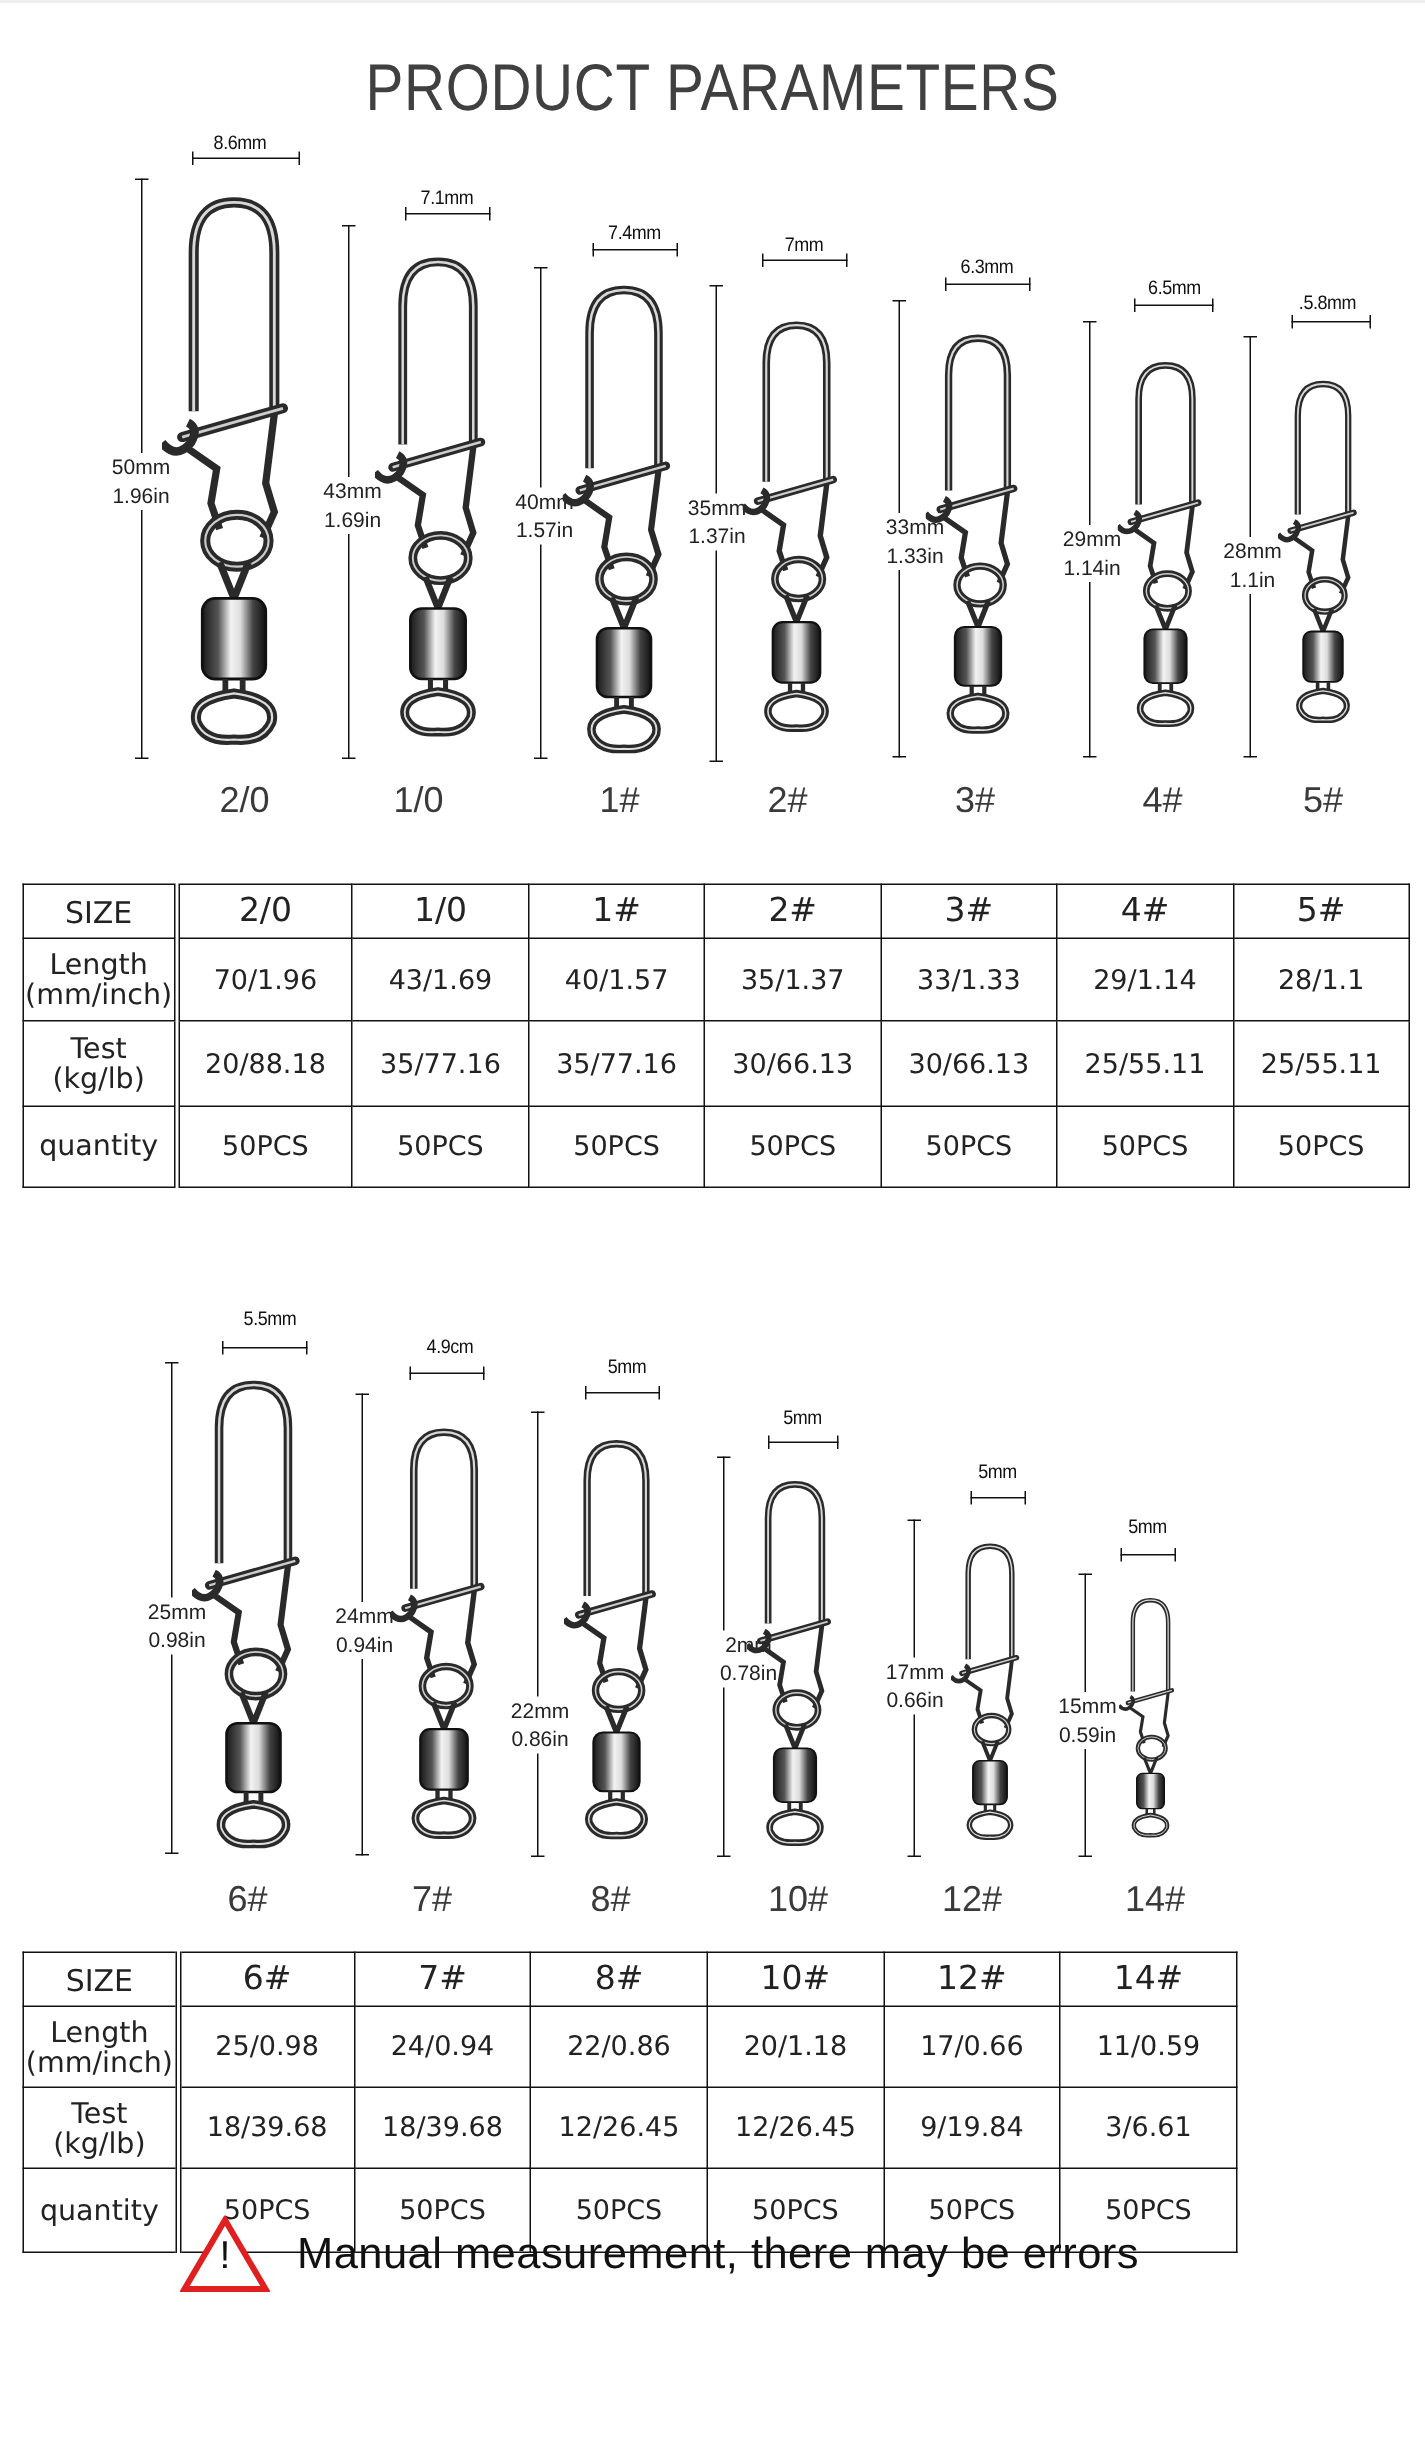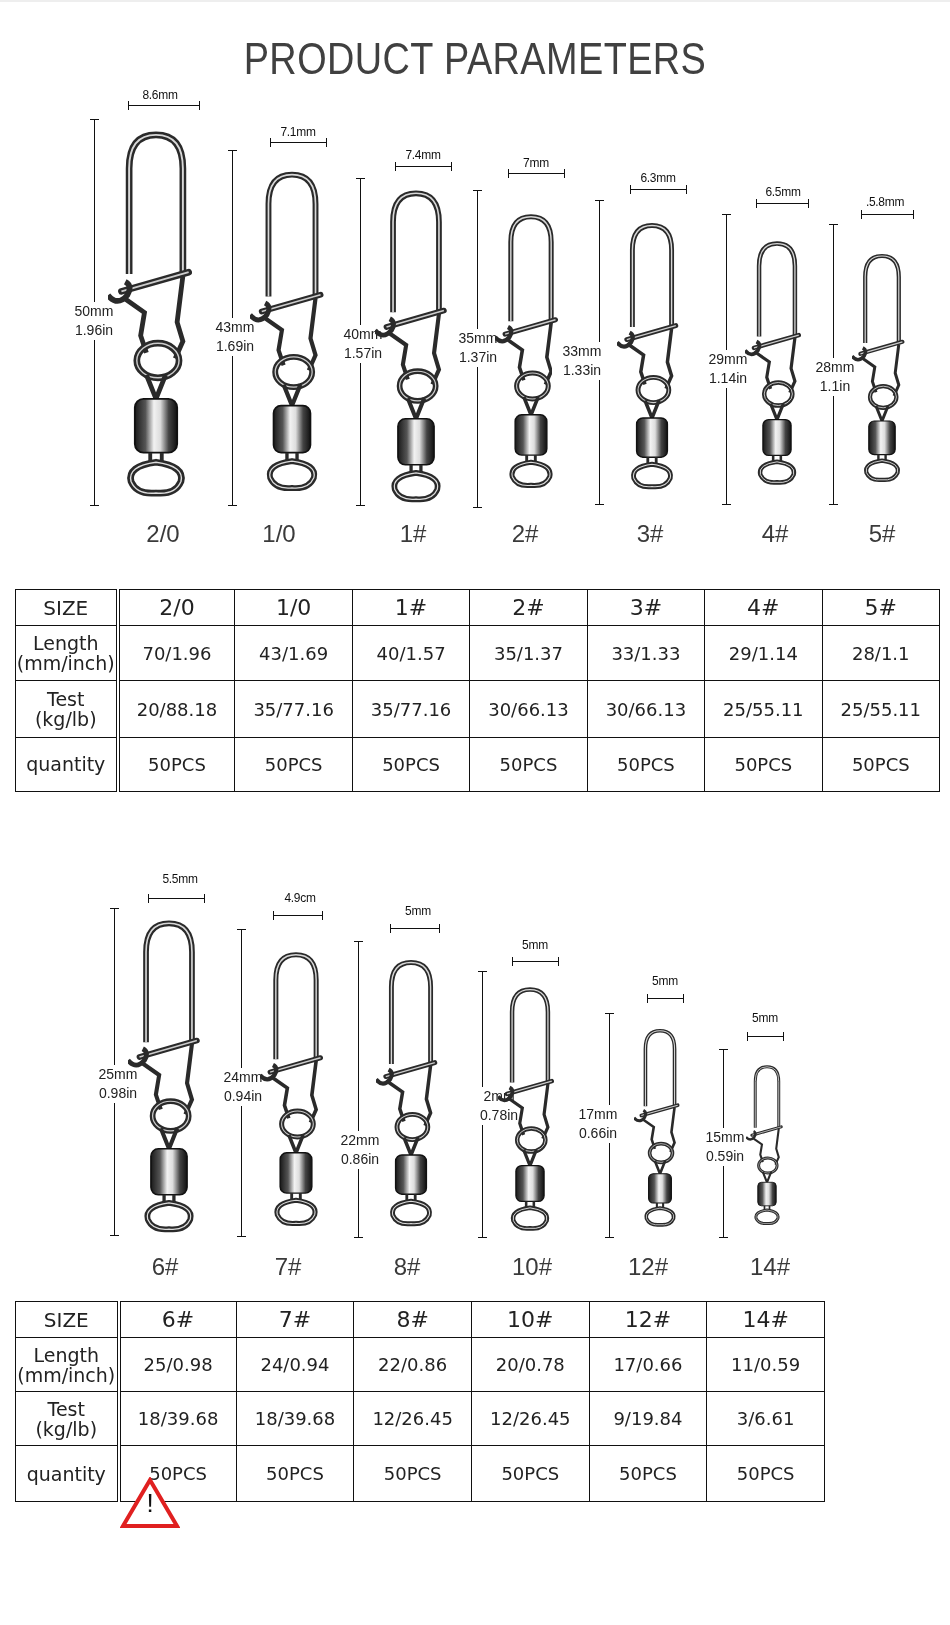--- a/index.html
+++ b/index.html
@@ -115,21 +115,21 @@
     <svg class="swivel" style="left:495px;top:190px" width="72" height="320">
         <use href="#swivel-sym"></use>
       </svg>
     <div class="size-label" style="left:485px;top:520px">2#</div>
   </div>
 
   <div>
     <div class="width-label abs" style="left:618px;top:170px;width:80px">6.3mm</div>
     <div class="width-bar" style="left:630px;top:189px;width:57px"></div>
     <div class="height-bar" style="left:599px;top:200px;height:305px"></div>
-    <div class="height-label" style="left:552px;top:342px;width:60px"><span>33mm</span><br><span>1.33in</span></div>
+    <div class="height-label" style="left:580px;top:342px;width:60px"><span>33mm</span><br><span>1.33in</span></div>
     <svg class="swivel" style="left:617px;top:200px" width="70" height="310">
         <use href="#swivel-sym"></use>
       </svg>
     <div class="size-label" style="left:610px;top:520px">3#</div>
   </div>
 
   <div>
     <div class="width-label abs" style="left:743px;top:184px;width:80px">6.5mm</div>
     <div class="width-bar" style="left:756px;top:203px;width:53px"></div>
     <div class="height-bar" style="left:726px;top:214px;height:291px"></div>
@@ -250,21 +250,21 @@
     <svg class="swivel" style="left:498px;top:972px" width="64" height="272">
         <use href="#swivel-sym"></use>
       </svg>
     <div class="size-label" style="left:492px;top:1253px">10#</div>
   </div>
 
   <div>
     <div class="width-label abs" style="left:625px;top:973px;width:80px">5mm</div>
     <div class="width-bar" style="left:647px;top:998px;width:37px"></div>
     <div class="height-bar" style="left:609px;top:1013px;height:225px"></div>
-    <div class="height-label" style="left:568px;top:1105px;width:60px"><span>17mm</span><br><span>0.66in</span></div>
+    <div class="height-label" style="left:580px;top:1105px;width:60px"><span>17mm</span><br><span>0.66in</span></div>
     <svg class="swivel" style="left:634px;top:1012px" width="52" height="230">
         <use href="#swivel-sym"></use>
       </svg>
     <div class="size-label" style="left:608px;top:1253px">12#</div>
   </div>
 
   <div>
     <div class="width-label abs" style="left:725px;top:1010px;width:80px">5mm</div>
     <div class="width-bar" style="left:747px;top:1036px;width:37px"></div>
     <div class="height-bar" style="left:723px;top:1049px;height:189px"></div>
@@ -294,21 +294,21 @@
     <td>8#</td>
     <td>10#</td>
     <td>12#</td>
     <td>14#</td>
   </tr>
   <tr style="height:54px">
     <td class="hdr"><span>Length</span><br><span>(mm/inch)</span></td>
     <td>25/0.98</td>
     <td>24/0.94</td>
     <td>22/0.86</td>
-    <td>20/0.78</td>
+    <td>20/1.18</td>
     <td>17/0.66</td>
     <td>11/0.59</td>
   </tr>
   <tr style="height:54px">
     <td class="hdr"><span>Test</span><br><span>(kg/lb)</span></td>
     <td>18/39.68</td>
     <td>18/39.68</td>
     <td>12/26.45</td>
     <td>12/26.45</td>
     <td>9/19.84</td>
@@ -326,13 +326,14 @@
 </tbody>
   </table>
 
 <div class="warn">
   <span style="position:relative;width:60px;height:52px;display:inline-block">
     <svg width="60" height="52">
         <use href="#warn-sym"></use>
       </svg>
     <span style="position:absolute;left:0;width:60px;top:13px;text-align:center;font-size:26px;color:#111;line-height:26px">!</span>
   </span>
+  <span class="warn-text">Manual measurement, there may be errors</span>
 </div>
 
 </body></html>

